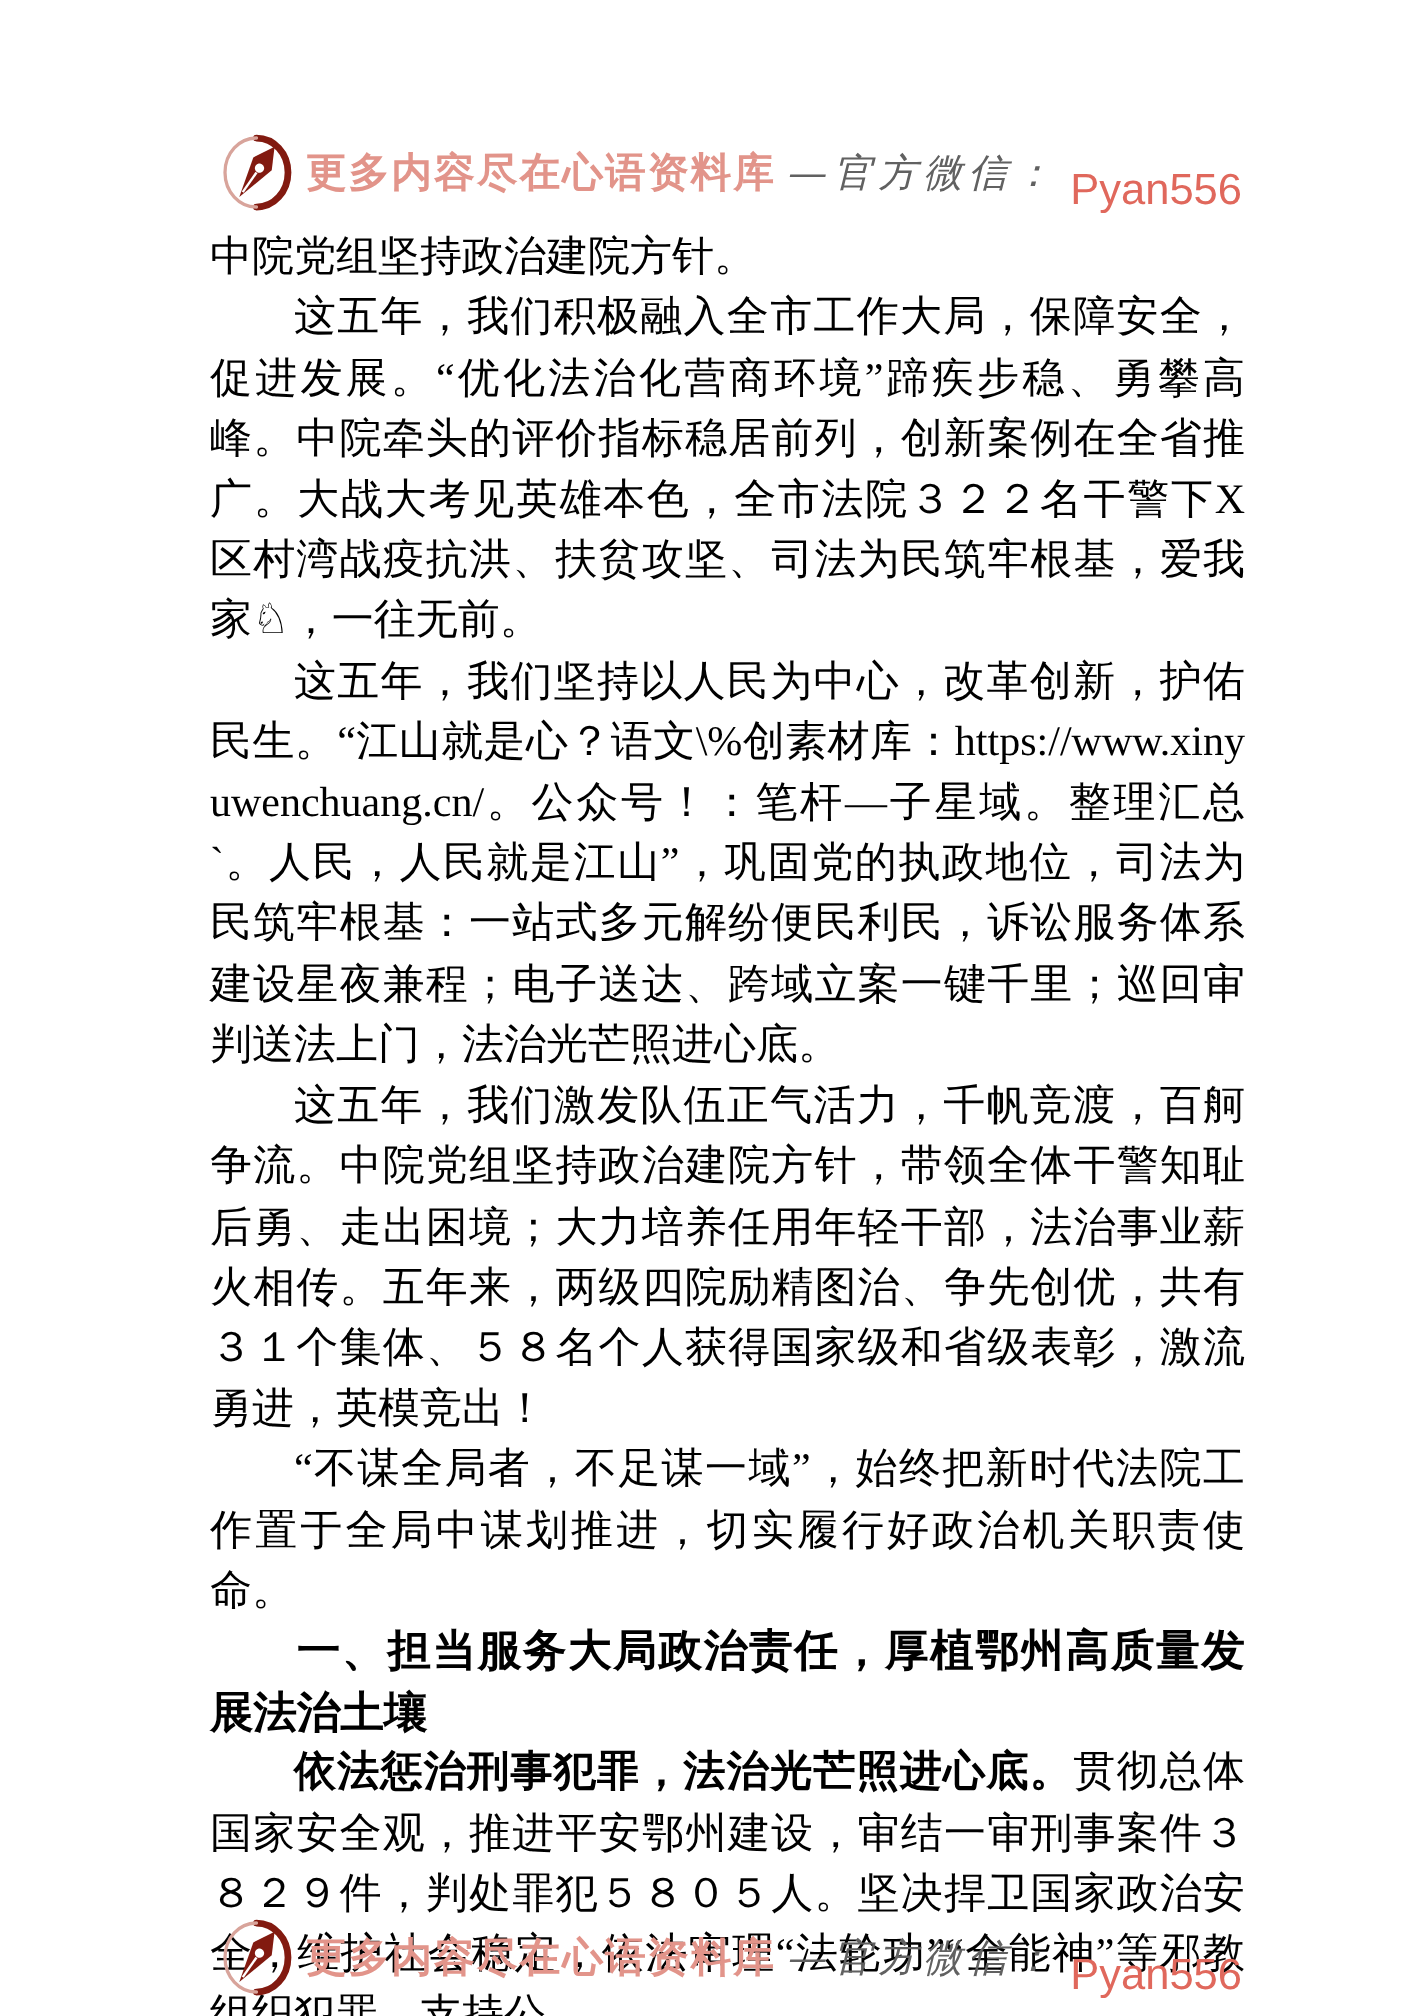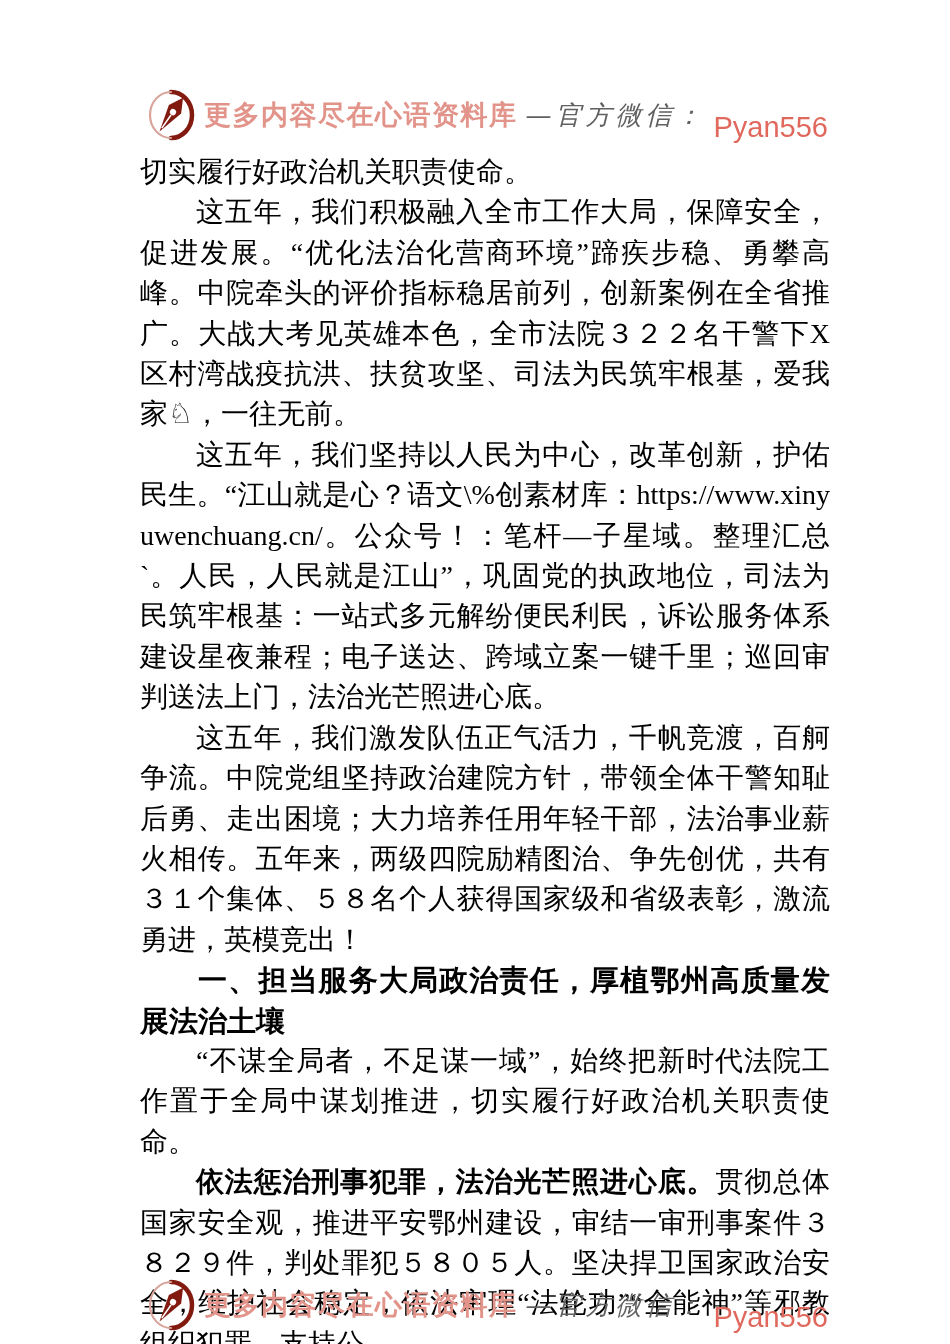--- a/index.html
+++ b/index.html
@@ -69,26 +69,26 @@
           <path d="M25 28 L25 44" stroke="#ffffff" stroke-width="1.6"></path>
         </g>
       </svg>
     </span>
     <span class="brand">更多内容尽在心语资料库</span>
     <span class="label">—官方微信：</span>
     <span class="account">Pyan556</span>
   </div>
 
   <div class="content" id="doc-body">
-      <div class="para"><span class="run">切实履行好政治机关职责使命。</span></div>
+      <div class="para"><span class="run">中院党组坚持政治建院方针。</span></div>
       <div class="para indent"><span class="run">这五年，我们积极融入全市工作大局，保障安全，促进发展。“优化法治化营商环境”蹄疾步稳、勇攀高峰。中院牵头的评价指标稳居前列，创新案例在全省推广。大战大考见英雄本色，全市法院３２２名干警下X区村湾战疫抗洪、扶贫攻坚、司法为民筑牢根基，爱我家♘，一往无前。</span></div>
       <div class="para indent"><span class="run">这五年，我们坚持以人民为中心，改革创新，护佑民生。“江山就是心？语文\%创素材库：https://www.xinyuwenchuang.cn/。公众号！：笔杆—子星域。整理汇总`。人民，人民就是江山”，巩固党的执政地位，司法为民筑牢根基：一站式多元解纷便民利民，诉讼服务体系建设星夜兼程；电子送达、跨域立案一键千里；巡回审判送法上门，法治光芒照进心底。</span></div>
       <div class="para indent"><span class="run">这五年，我们激发队伍正气活力，千帆竞渡，百舸争流。中院党组坚持政治建院方针，带领全体干警知耻后勇、走出困境；大力培养任用年轻干部，法治事业薪火相传。五年来，两级四院励精图治、争先创优，共有３１个集体、５８名个人获得国家级和省级表彰，激流勇进，英模竞出！</span></div>
+      <div class="para indent"><span class="run">“不谋全局者，不足谋一域”，始终把新时代法院工作置于全局中谋划推进，切实履行好政治机关职责使命。</span></div>
       <div class="para heading indent"><span class="run bold">一、担当服务大局政治责任，厚植鄂州高质量发展法治土壤</span></div>
-      <div class="para indent"><span class="run">“不谋全局者，不足谋一域”，始终把新时代法院工作置于全局中谋划推进，切实履行好政治机关职责使命。</span></div>
       <div class="para indent"><span class="run bold">依法惩治刑事犯罪，法治光芒照进心底。</span><span class="run">贯彻总体国家安全观，推进平安鄂州建设，审结一审刑事案件３８２９件，判处罪犯５８０５人。坚决捍卫国家政治安全，维护社会稳定，依法审理“法轮功”“全能神”等邪教组织犯罪，支持公</span></div>
     </div>
 
   <div class="banner banner-bottom">
     <span class="logo-wrap">
       <svg width="50" height="56" viewBox="0 0 50 56" aria-hidden="true">
         <path d="M25 5 C36.5 5 46 15 46 28 C46 41 36.5 51 25 51" stroke="#821a10" stroke-width="4.5" fill="none" stroke-linecap="round"></path>
         <path d="M25 51 C13.5 51 4 41 4 28 C4 15 13.5 5 25 5" stroke="#d8a49b" stroke-width="2.2" fill="none" stroke-linecap="round"></path>
         <g transform="rotate(35 25 28)">
           <path d="M25 7 L32.5 21 L25 48 L17.5 21 Z" fill="#821a10"></path>

